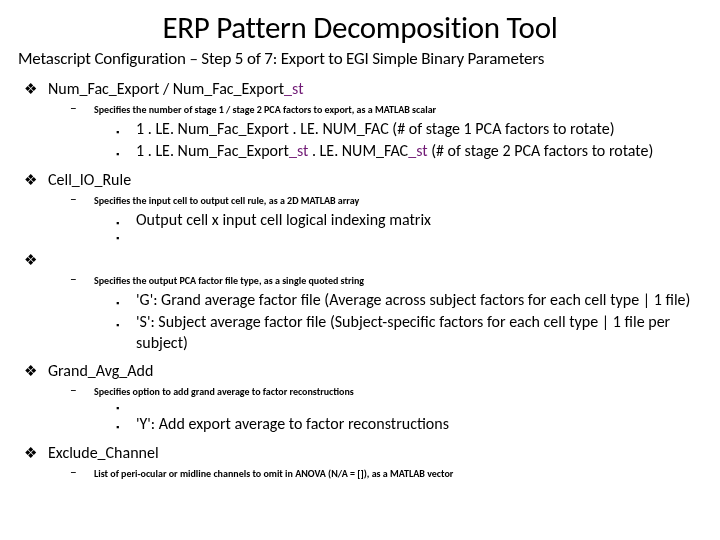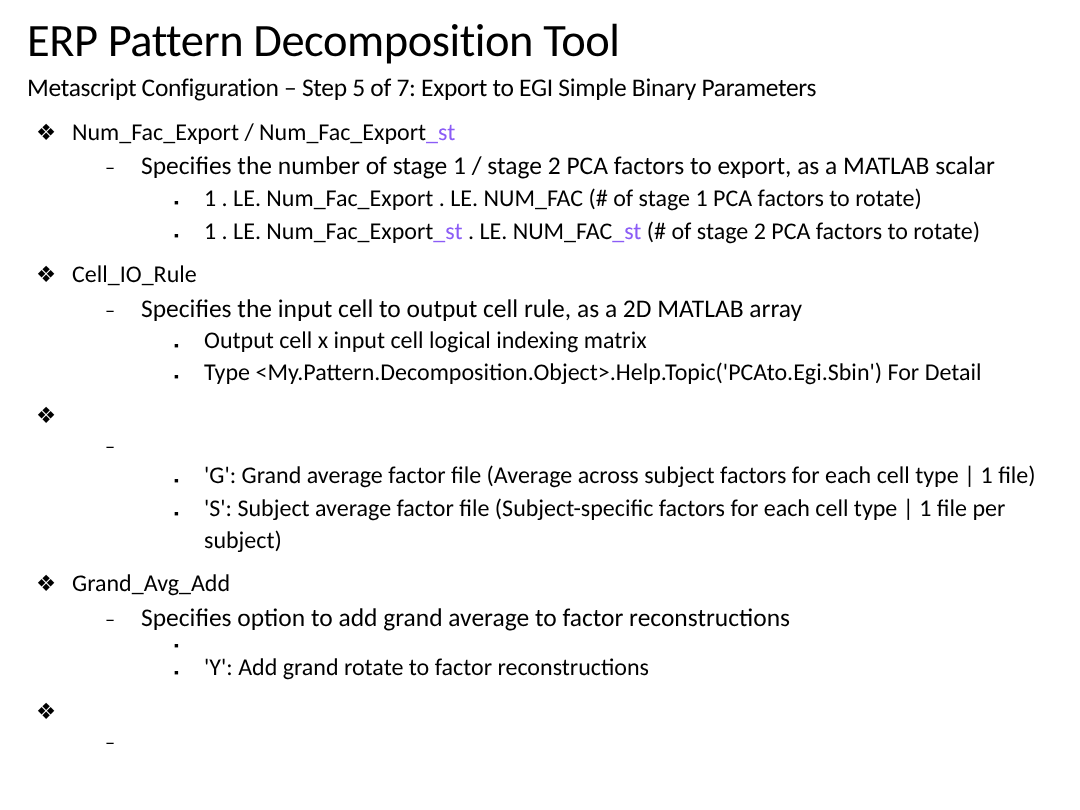--- a/index.html
+++ b/index.html
@@ -8,21 +8,21 @@
     height: 540px;
     background: #fff;
     font-family: Calibri, Arial, sans-serif;
     color: #000;
     padding: 8px 18px 8px 18px;
     overflow: hidden;
   }
   .title {
     font-size: 31px;
     font-weight: 400;
-    text-align: left;
+    text-align: center;
     margin-bottom: 2px;
     letter-spacing: -0.3px;
   }
   .subtitle {
     font-size: 17px;
     font-weight: 400;
     margin-bottom: 10px;
     letter-spacing: -0.2px;
   }
   .section {
@@ -35,34 +35,34 @@
     font-size: 16px;
     margin-bottom: 2px;
   }
   .dbullet {
     width: 24px;
     font-size: 15px;
     color: #000;
     flex-shrink: 0;
   }
   .l1-text { font-size: 16px; }
-  .accent { color: #8b5cf6; }
+  .accent { color: #701a75; }
   .l2 {
     display: flex;
     align-items: baseline;
     margin-left: 46px;
     font-size: 13.5px;
     margin-bottom: 2px;
   }
   .dash {
     width: 24px;
     flex-shrink: 0;
     font-size: 13.5px;
   }
-  .l2-text { font-weight: 400; font-size: 17px; }
+  .l2-text { font-weight: 700; font-size: 10px; }
   .l3 {
     display: flex;
     align-items: baseline;
     margin-left: 92px;
     font-size: 12px;
     line-height: 1.3;
     margin-bottom: 1px;
   }
   .sq {
     width: 20px;
@@ -110,30 +110,30 @@
   <div class="l2">
     <span class="dash">–</span>
     <span class="l2-text">Specifies the input cell to output cell rule, as a 2D MATLAB array</span>
   </div>
   <div class="l3">
     <span class="sq">▪</span>
     <span class="l3-text">Output cell x input cell logical indexing matrix</span>
   </div>
   <div class="l3">
     <span class="sq">▪</span>
-    <span class="l3-text">Type &lt;My.Pattern.Decomposition.Object&gt;.Help.Topic('PCAto.Egi.Sbin') For Detail</span>
   </div>
 </div>
 
 <div class="section">
   <div class="l1">
     <span class="dbullet">❖</span>
   </div>
   <div class="l2">
     <span class="dash">–</span>
+    <span class="l2-text">Specifies the output PCA factor file type, as a single quoted string</span>
   </div>
   <div class="l3">
     <span class="sq">▪</span>
     <span class="l3-text">'G': Grand average factor file (Average across subject factors for each cell type | 1 file)</span>
   </div>
   <div class="l3">
     <span class="sq">▪</span>
     <span class="l3-text">'S': Subject average factor file (Subject-specific factors for each cell type | 1 file per subject)</span>
   </div>
 </div>
@@ -145,24 +145,26 @@
   </div>
   <div class="l2">
     <span class="dash">–</span>
     <span class="l2-text">Specifies option to add grand average to factor reconstructions</span>
   </div>
   <div class="l3">
     <span class="sq">▪</span>
   </div>
   <div class="l3">
     <span class="sq">▪</span>
-    <span class="l3-text">'Y': Add grand rotate to factor reconstructions</span>
+    <span class="l3-text">'Y': Add export average to factor reconstructions</span>
   </div>
 </div>
 
 <div class="section">
   <div class="l1">
     <span class="dbullet">❖</span>
+    <span class="l1-text">Exclude_Channel</span>
   </div>
   <div class="l2">
     <span class="dash">–</span>
+    <span class="l2-text">List of peri-ocular or midline channels to omit in ANOVA (N/A = []), as a MATLAB vector</span>
   </div>
 </div>
 
 </body></html>

